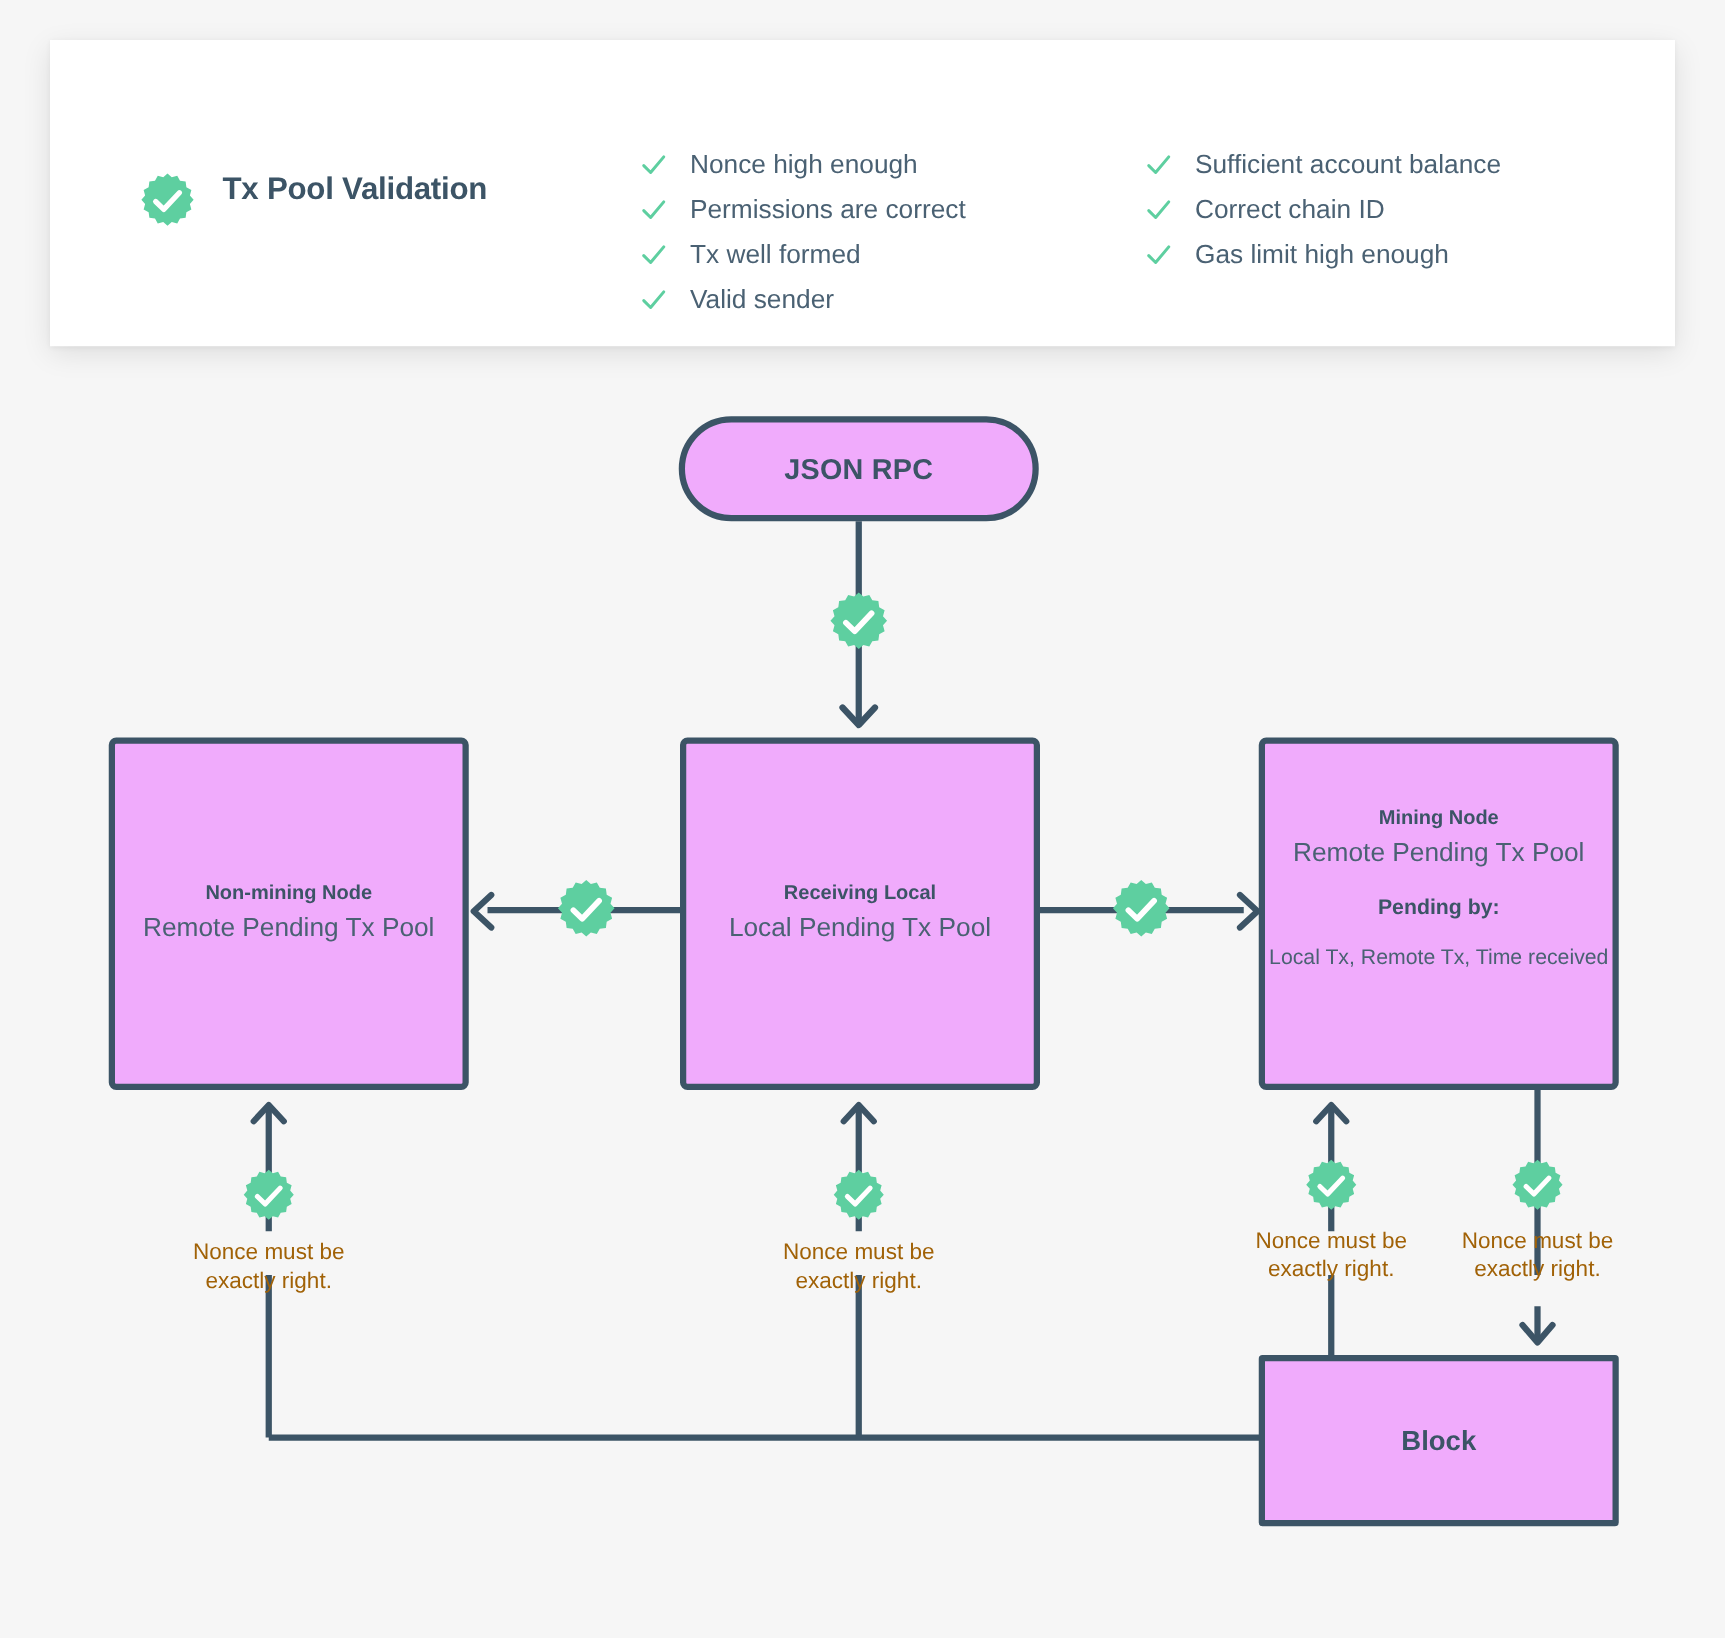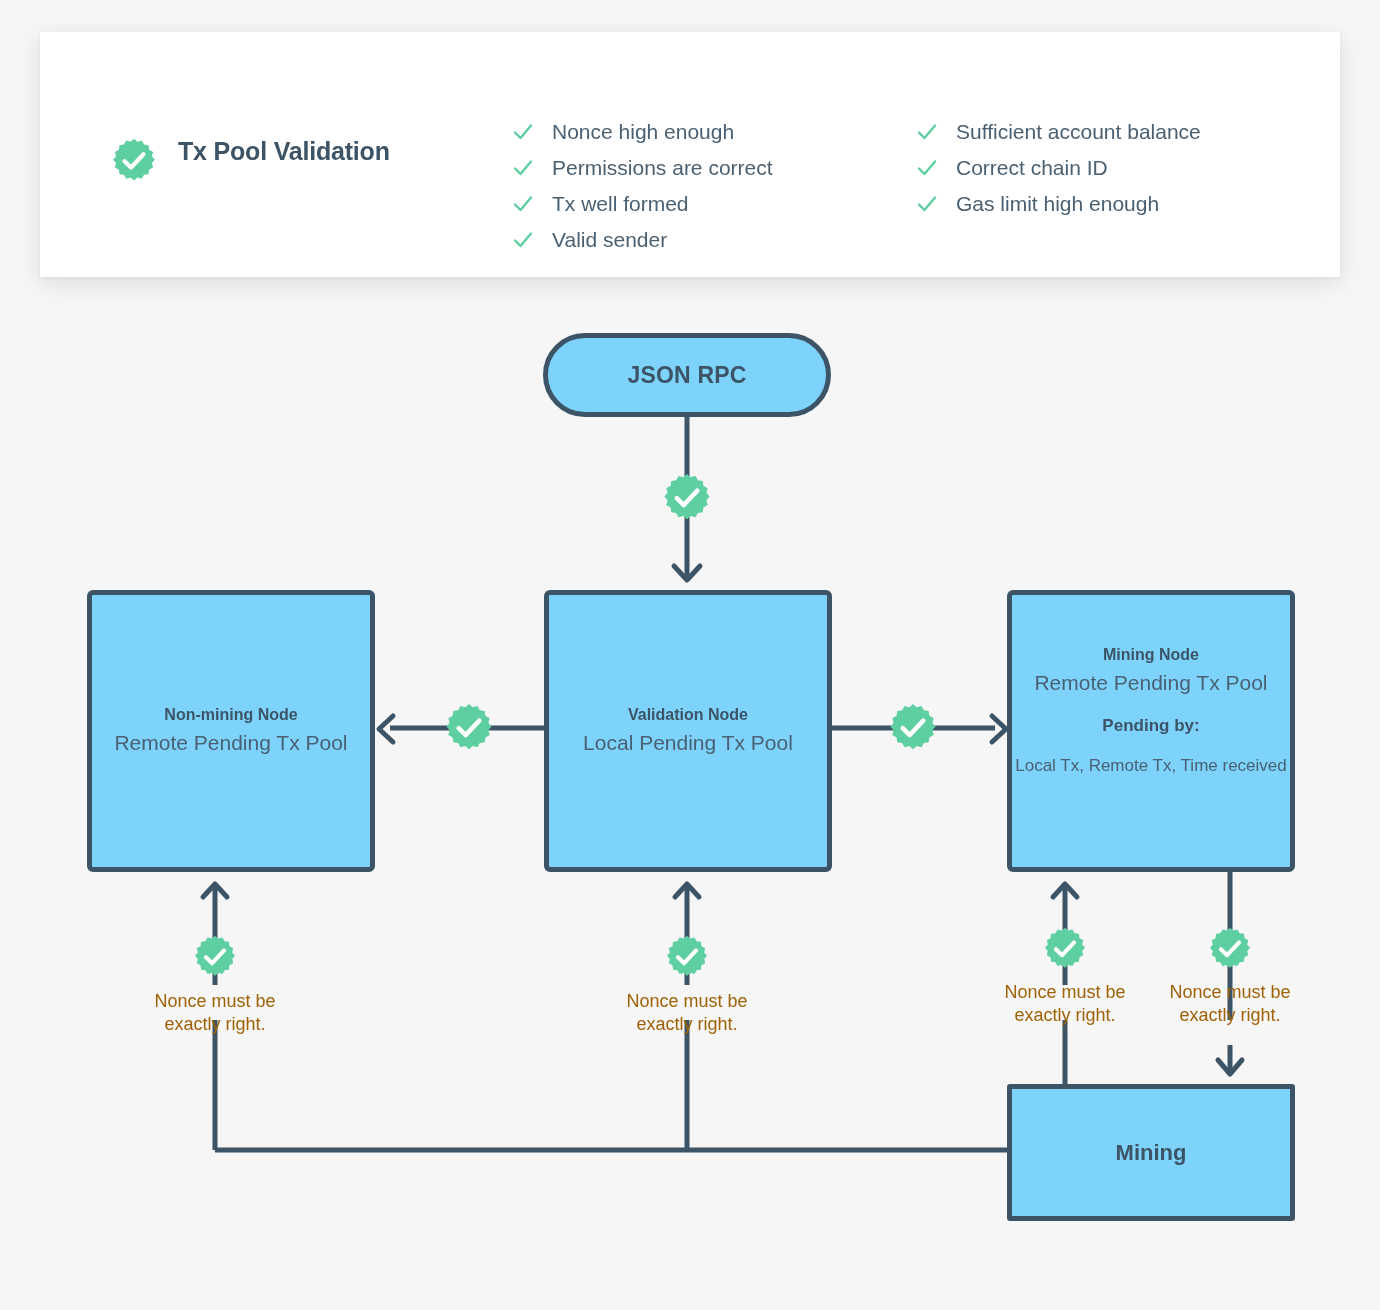--- a/index.html
+++ b/index.html
@@ -65,21 +65,21 @@
     color: #4a6173;
     white-space: nowrap;
     line-height: 24px;
   }
 
   .tick-svg { display: block; flex: none; }
 
   
   .node {
     position: absolute;
-    background: #7dd3fc;
+    background: #f0abfc;
     border: 5px solid #3c5466;
     display: flex;
     flex-direction: column;
     align-items: center;
     text-align: center;
   }
 
   .node .n-title {
     font-size: 16px;
     font-weight: bold;
@@ -337,31 +337,31 @@
     <div class="n-title">JSON RPC</div>
   </div>
 
   <div class="node" id="node-nonmining">
     <div class="n-title">Non-mining Node</div>
     <div class="n-sub">Remote Pending
 Tx Pool</div>
   </div>
 
   <div class="node" id="node-receiving">
-    <div class="n-title">Validation Node</div>
+    <div class="n-title">Receiving Local</div>
     <div class="n-sub">Local Pending
 Tx Pool</div>
   </div>
 
   <div class="node" id="node-mining">
     <div class="n-title">Mining Node</div>
     <div class="n-sub">Remote Pending
 Tx Pool</div>
     <div class="n-label">Pending by:</div>
     <div class="n-label-sub">Local Tx, Remote Tx,
 Time received</div>
   </div>
 
   <div class="node" id="node-block">
-    <div class="n-title">Mining</div>
+    <div class="n-title">Block</div>
   </div>
 
 </div>
 
 </body></html>

